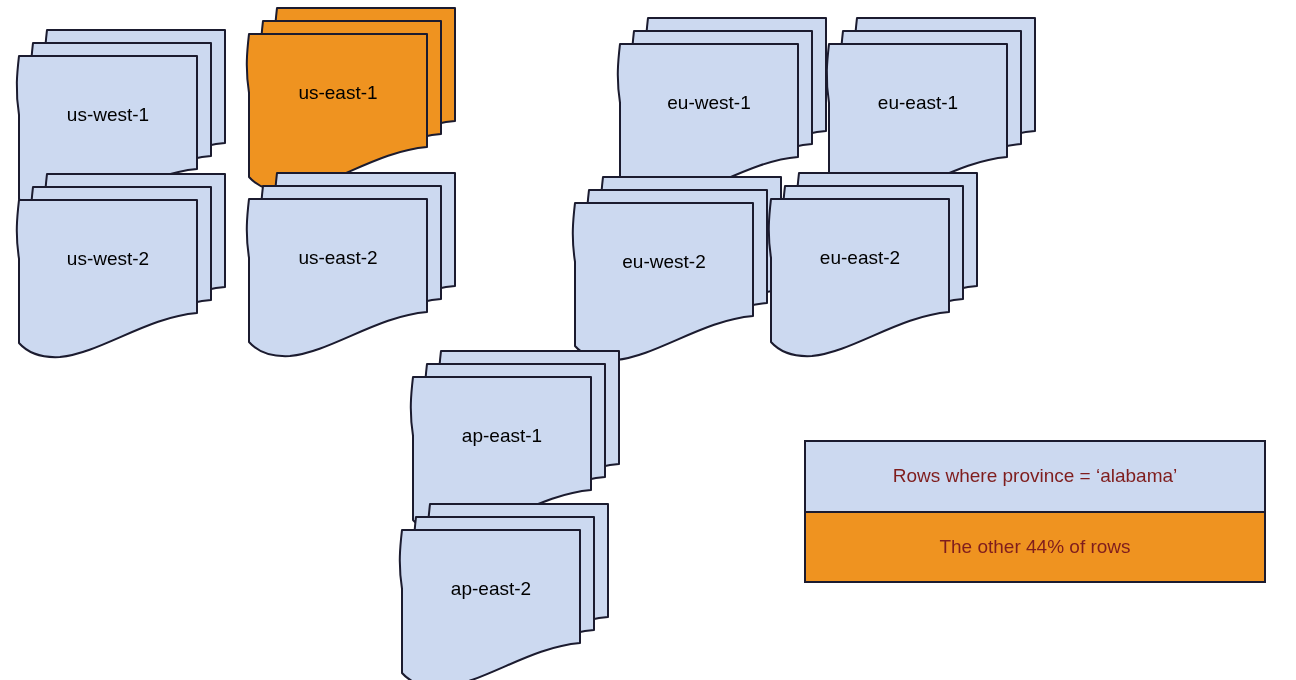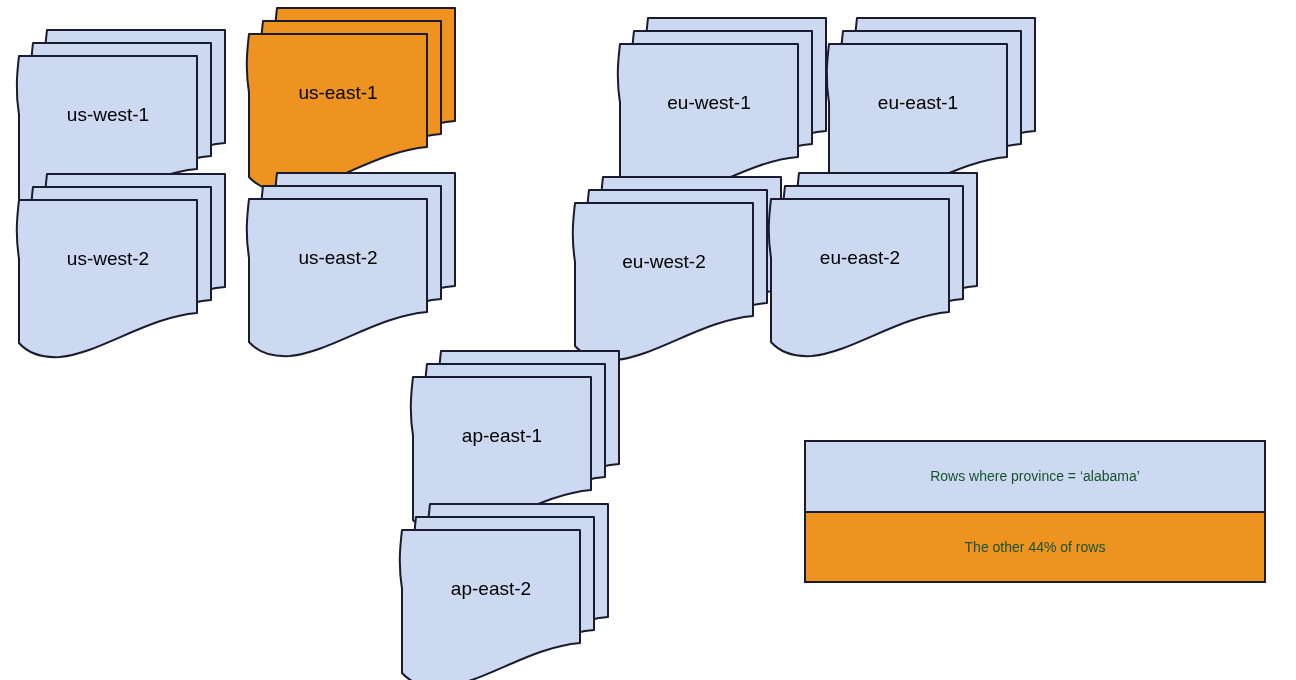--- a/index.html
+++ b/index.html
@@ -37,22 +37,22 @@
     border: 2px solid #1b1b2f;
     box-sizing: border-box;
     display: flex;
     flex-direction: column;
   }
   .legend-row {
     flex: 1 1 0;
     display: flex;
     align-items: center;
     justify-content: center;
-    font-size: 14px;
-    color: #14532d;
+    font-size: 19px;
+    color: #7f1d1d;
     box-sizing: border-box;
   }
   .legend-row.first {
     border-bottom: 2px solid #1b1b2f;
   }
 </style>
 </head>
 <body>
 
 <div id="canvas">

